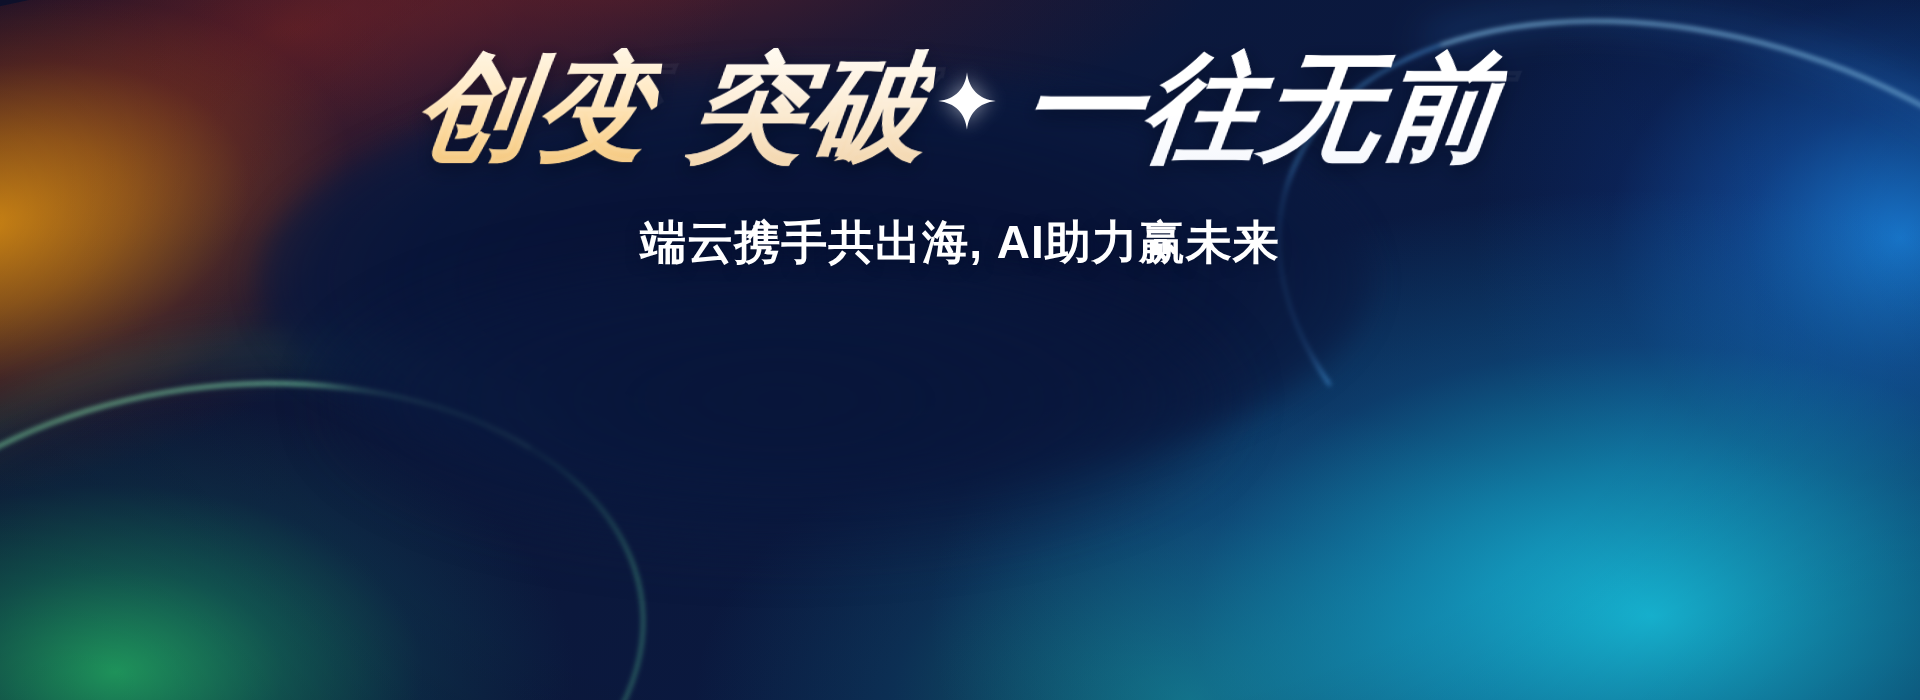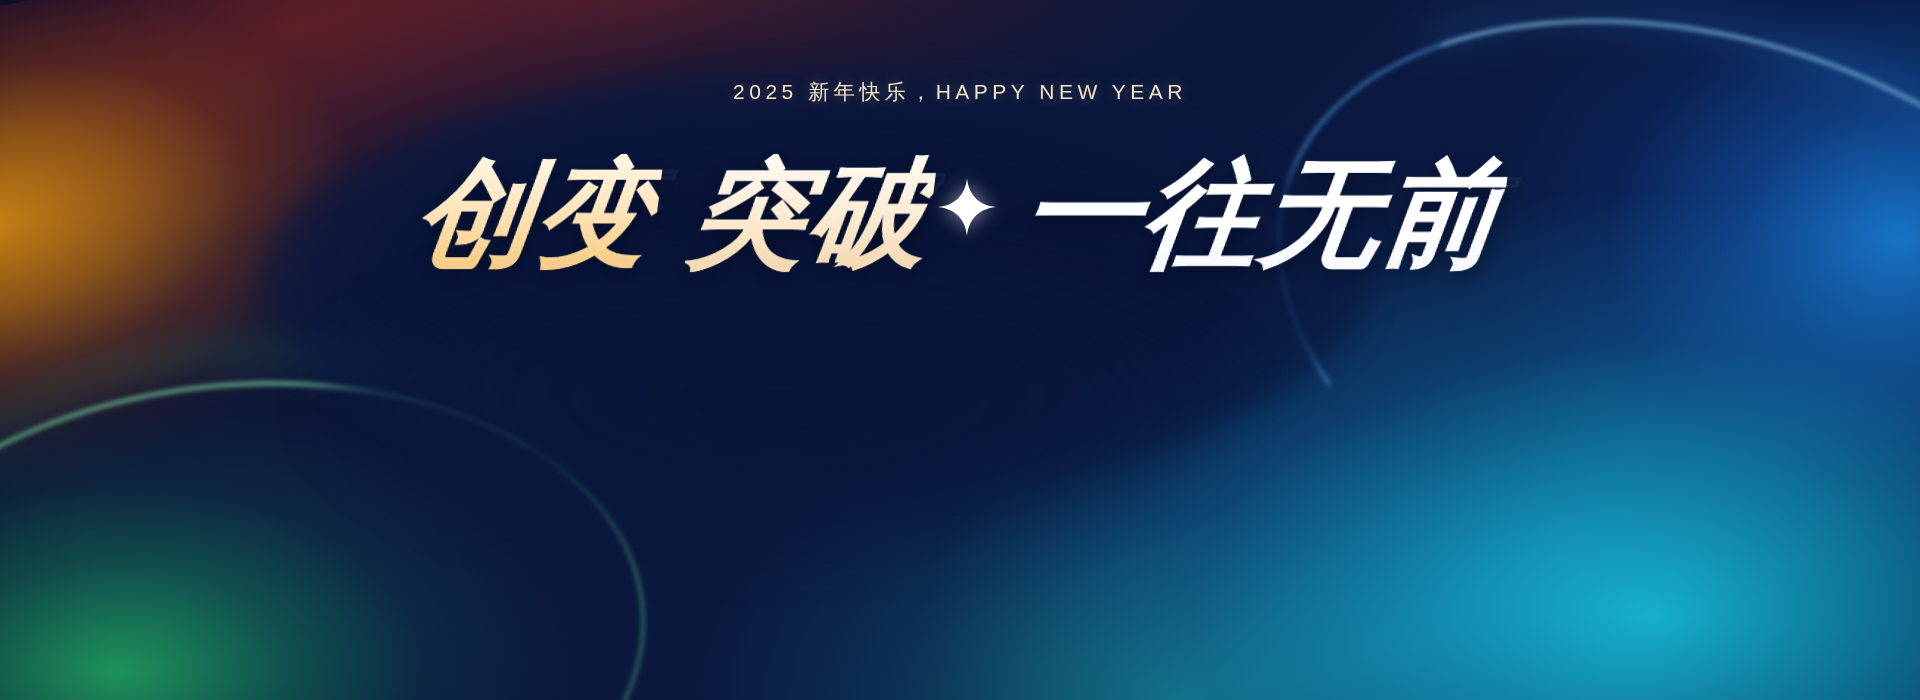--- a/index.html
+++ b/index.html
@@ -279,26 +279,26 @@
   <div class="bg-layer" id="bg-arc-top-soft"></div>
   <div class="bg-layer" id="bg-arc-top"></div>
   <div class="bg-layer" id="bg-arc-bottom-soft"></div>
   <div class="bg-layer" id="bg-arc-bottom"></div>
   <div class="bg-layer" id="bg-blob"></div>
   <div class="bg-layer" id="bg-blob-2"></div>
   <div class="bg-layer" id="bg-vignette"></div>
 
   <div id="content">
 
-    <div id="tagline">2025 新年快乐，HAPPY NEW YEAR</div>
 
     <div id="headline">
       <span class="hl-seg" id="hl-a">创变</span>
       <span class="hl-seg" id="hl-b">突破</span>
       <svg id="sparkle" viewBox="0 0 100 100" aria-hidden="true">
         <path d="M50 2 C53 30 70 47 98 50 C70 53 53 70 50 98 C47 70 30 53 2 50 C30 47 47 30 50 2 Z" fill="#ffffff"></path>
       </svg>
       <span class="hl-seg" id="hl-c">一往无前</span>
     </div>
 
+    <div id="subtitle">端云携手共出海, AI助力赢未来</div>
 
   </div>
 </div>
 
 </body></html>

